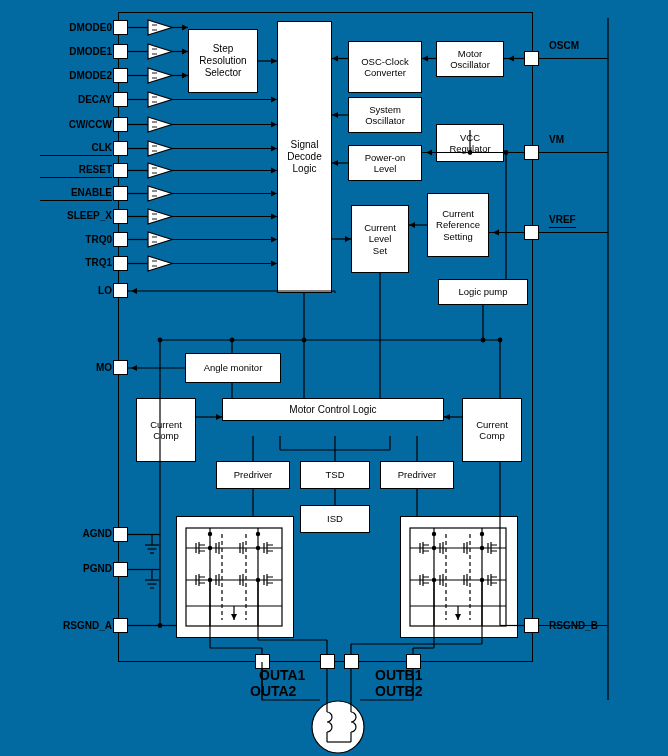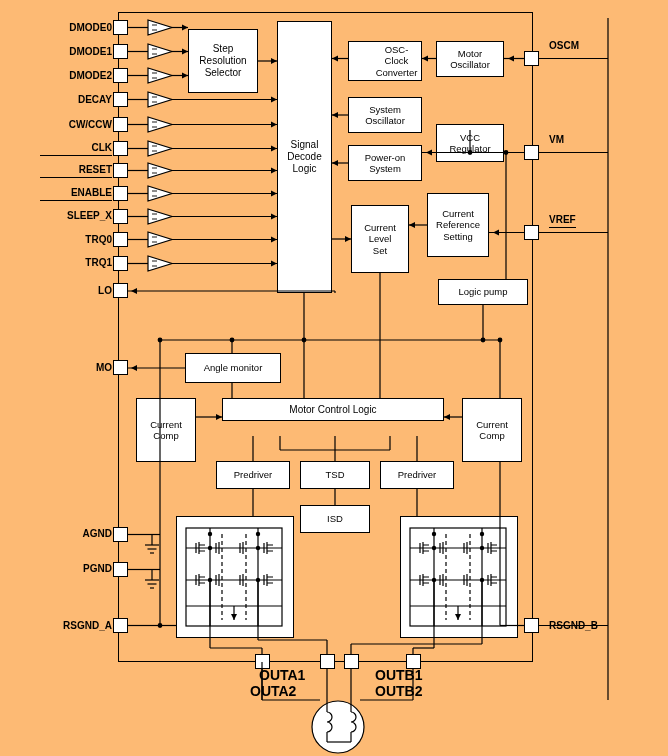--- a/index.html
+++ b/index.html
@@ -7,21 +7,21 @@
     padding: 0;
     background: #ffffff;
   }
   body {
     font-family: "Liberation Sans", sans-serif;
   }
   #root {
     position: relative;
     width: 668px;
     height: 756px;
-    background: #fdba74;
+    background: #0369a1;
     overflow: hidden;
   }
   .pin-label {
     position: absolute;
     font-size: 10px;
     font-weight: bold;
     color: #000;
     white-space: nowrap;
     line-height: 12px;
   }
@@ -151,21 +151,21 @@
 Decode
 Logic</span>
   </div>
 
   <div class="box big" style="left:188px; top:29px; width:70px; height:64px;">
     <span style="white-space:pre-line;">Step
 Resolution
 Selector</span>
   </div>
 
-  <div class="box" style="left:348px; top:41px; width:74px; height:40px;padding-left:24px;">
+  <div class="box" style="left:348px; top:41px; width:74px; height:52px;">
     <span style="white-space:pre-line;">OSC-Clock
 Converter</span>
   </div>
 
   <div class="box" style="left:436px; top:41px; width:68px; height:36px;">
     <span style="white-space:pre-line;">Motor
 Oscillator</span>
   </div>
 
   <div class="box" style="left:348px; top:97px; width:74px; height:36px;">
@@ -173,21 +173,21 @@
 Oscillator</span>
   </div>
 
   <div class="box" style="left:436px; top:92px; width:68px; height:38px;margin-top:32px;">
     <span style="white-space:pre-line;">VCC
 Regulator</span>
   </div>
 
   <div class="box" style="left:348px; top:145px; width:74px; height:36px;">
     <span style="white-space:pre-line;">Power-on
-System</span>
+Level</span>
   </div>
 
   <div class="box" style="left:351px; top:205px; width:58px; height:68px;">
     <span style="white-space:pre-line;">Current
 Level
 Set</span>
   </div>
 
   <div class="box" style="left:427px; top:193px; width:62px; height:64px;">
     <span style="white-space:pre-line;">Current

